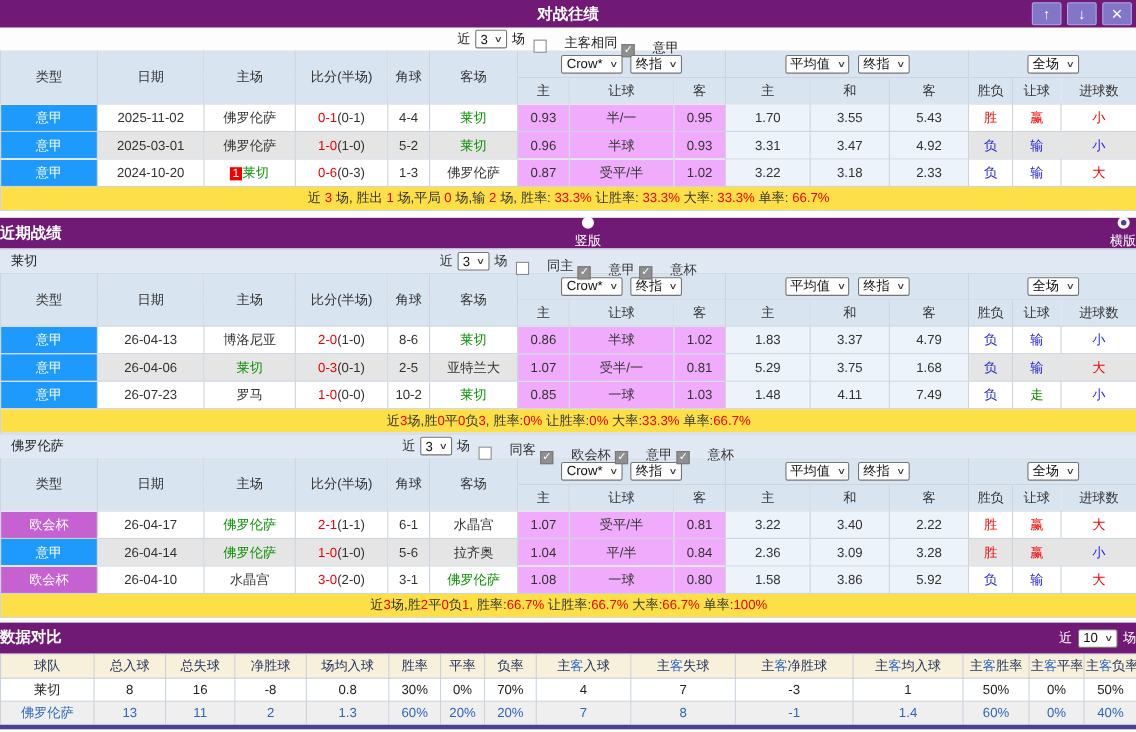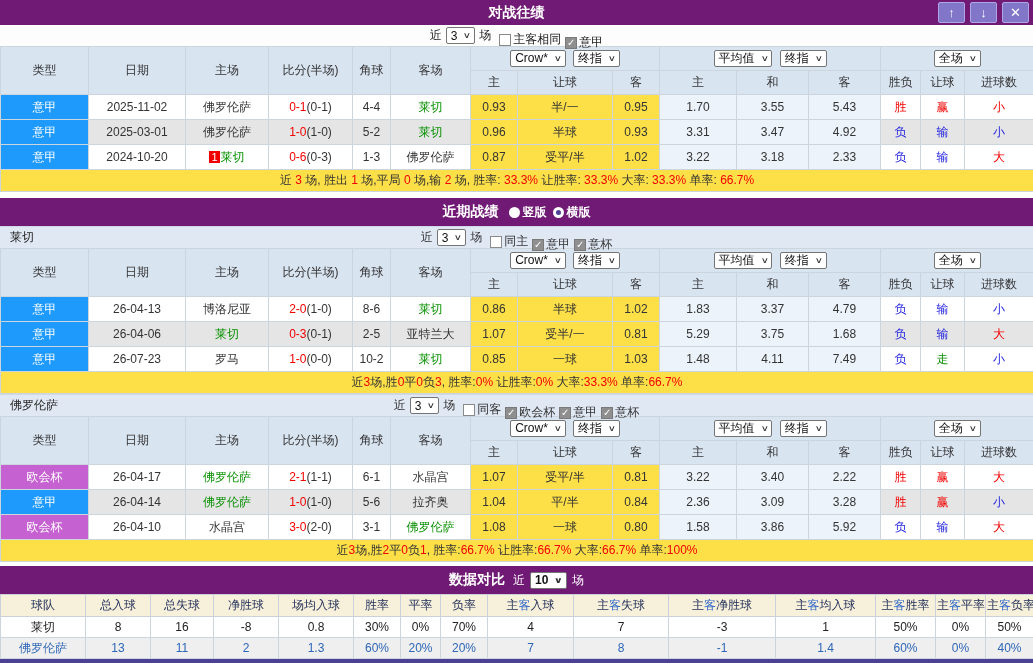--- a/index.html
+++ b/index.html
@@ -6,52 +6,52 @@
   html,body { margin:0; padding:0; }
   body {
     width:1033px; height:665px; overflow:hidden; background:#fff;
     font-family:"Liberation Sans","DejaVu Sans",sans-serif; font-size:12px; color:#333;
   }
   
   .titlebar {
     background:#701a75; color:#fff; height:25px; display:flex; align-items:center;
     justify-content:center; position:relative; font-weight:bold; font-size:14px;
   }
-  .titlebar.tall { height:28px; }
+  .titlebar.tall { height:28px;justify-content:space-between; }
   .winbtns { position:absolute; right:4px; top:2px; display:flex; gap:5px; }
   .winbtn {
     width:27px; height:21px; background:#8276c9; border:1px solid #b0a6e4; color:#fff;
     display:flex; align-items:center; justify-content:center; font-weight:bold;
     font-size:13px; border-radius:2px; cursor:pointer;
   }
   
   .filterbar { height:21px; display:flex; align-items:center; justify-content:center; gap:4px; font-weight:normal; font-size:12px; color:#222; background:#fdfdfd; }
   .teambar { height:22px; background:#e0e8f4; display:flex; align-items:center; position:relative; border-top:1px solid #cfd8e4; }
   .teambar .teamname { position:absolute; left:10px; color:#222; }
   .teambar .controls { margin:0 auto; display:flex; align-items:center; gap:4px; }
   .sel {
     display:inline-flex; align-items:center; gap:7px; border:1px solid #757575; background:#fff;
     border-radius:2px; padding:0 4px; height:17px; font-size:12px; color:#111; cursor:pointer; font-weight:normal;
   }
   .sel .chev { font-size:8px; color:#333; transform:scaleX(1.4); }
-  .cb { display:inline-flex; align-items:center; gap:2px; cursor:pointer; margin-left:4px;margin-top:11px; }
+  .cb { display:inline-flex; align-items:flex-end; gap:16px; cursor:pointer; margin-left:4px;margin-top:11px; }
   .cbbox { width:12px; height:12px; border:1px solid #8a8a8a; background:#fff; display:inline-flex; align-items:center; justify-content:center; font-size:10px; line-height:1; color:#fff; }
   .cbbox.on { background:#8f8f8f; border-color:#7a7a7a; }
-  .radio-item { display:inline-flex; align-items:center; gap:3px; font-weight:bold; font-size:12px; cursor:pointer; }
+  .radio-item { display:inline-flex; align-items:center; gap:3px; font-weight:normal; font-size:12px; cursor:pointer;flex-direction:column; }
   .radio { width:11px; height:11px; border-radius:50%; background:#fff; display:inline-block; position:relative; }
   .radio.on::after { content:""; position:absolute; left:3px; top:3px; width:5px; height:5px; border-radius:50%; background:#4c4095; }
   
   table { border-collapse:collapse; table-layout:fixed; width:1033px; }
   .match th, .match td { border:1px solid #ccd4de; text-align:center; padding:0; height:24px; font-weight:normal; white-space:nowrap; overflow:hidden; }
   .match td { height:25px; }
   .match thead th { background:#d9e4f1; color:#333; }
   .match thead th.grp { background:#d9e4f1; }
   .grp .sel { margin:0 2px; }
   .match tr.stripe td { background:#e5e5e5; }
-  .match td.pk, .match tr.stripe td.pk { background:#fde047; }
+  .match td.pk, .match tr.stripe td.pk { background:#f0abfc; }
   .match td.bl, .match tr.stripe td.bl { background:#ecf3fa; }
   .match td.lg-blue, .match tr.stripe td.lg-blue { background:#1e9afd; color:#fff; }
   .match td.lg-purple, .match tr.stripe td.lg-purple { background:#c661d2; color:#fff; }
   .match tfoot td.summary { height:22px; background:#fde047; color:#333; }
   .red { color:#f20000; }
   .blue { color:#2323e0; }
   .green { color:#089000; }
   .badge { background:#f20000; color:#fff; padding:0 2px; margin-right:1px; font-size:11px; }
   col.c1{width:88px} col.c2{width:97px} col.c3{width:83px} col.c4{width:84px} col.c5{width:38px}
   col.c6{width:80px} col.c7{width:47px} col.c8{width:95px} col.c9{width:47px} col.c10{width:77px}
@@ -61,21 +61,21 @@
   .cmp td { border:1px solid #ccd4de; height:21px; text-align:center; color:#222; }
   .cmp tr.alt td { background:#efefef; color:#2e66b8; }
   .blu { color:#2e66c8; }
   col.k1{width:85px} col.k2{width:65px} col.k3{width:63px} col.k4{width:65px} col.k5{width:75px}
   col.k6{width:47px} col.k7{width:40px} col.k8{width:47px} col.k9{width:86px} col.k10{width:95px}
   col.k11{width:107px} col.k12{width:100px} col.k13{width:60px} col.k14{width:50px} col.k15{width:48px}
   .gap { height:6px; background:#fff; }
   .gap.small { height:4px; }
   .bottomstrip { height:4px; background:#4c4095; }
   .cmpbar .near-group { display:inline-flex; align-items:center; gap:5px; margin-left:8px; font-size:12px; font-weight:normal; }
-  .cmpbar .sel { font-weight:bold; }
+  .cmpbar .sel { font-weight:normal; }
 </style>
 </head>
 <body>
 
 <div class="titlebar">
   <span>对战往绩</span>
   <span class="winbtns">
     <span class="winbtn">↑</span>
     <span class="winbtn">↓</span>
     <span class="winbtn">✕</span>

